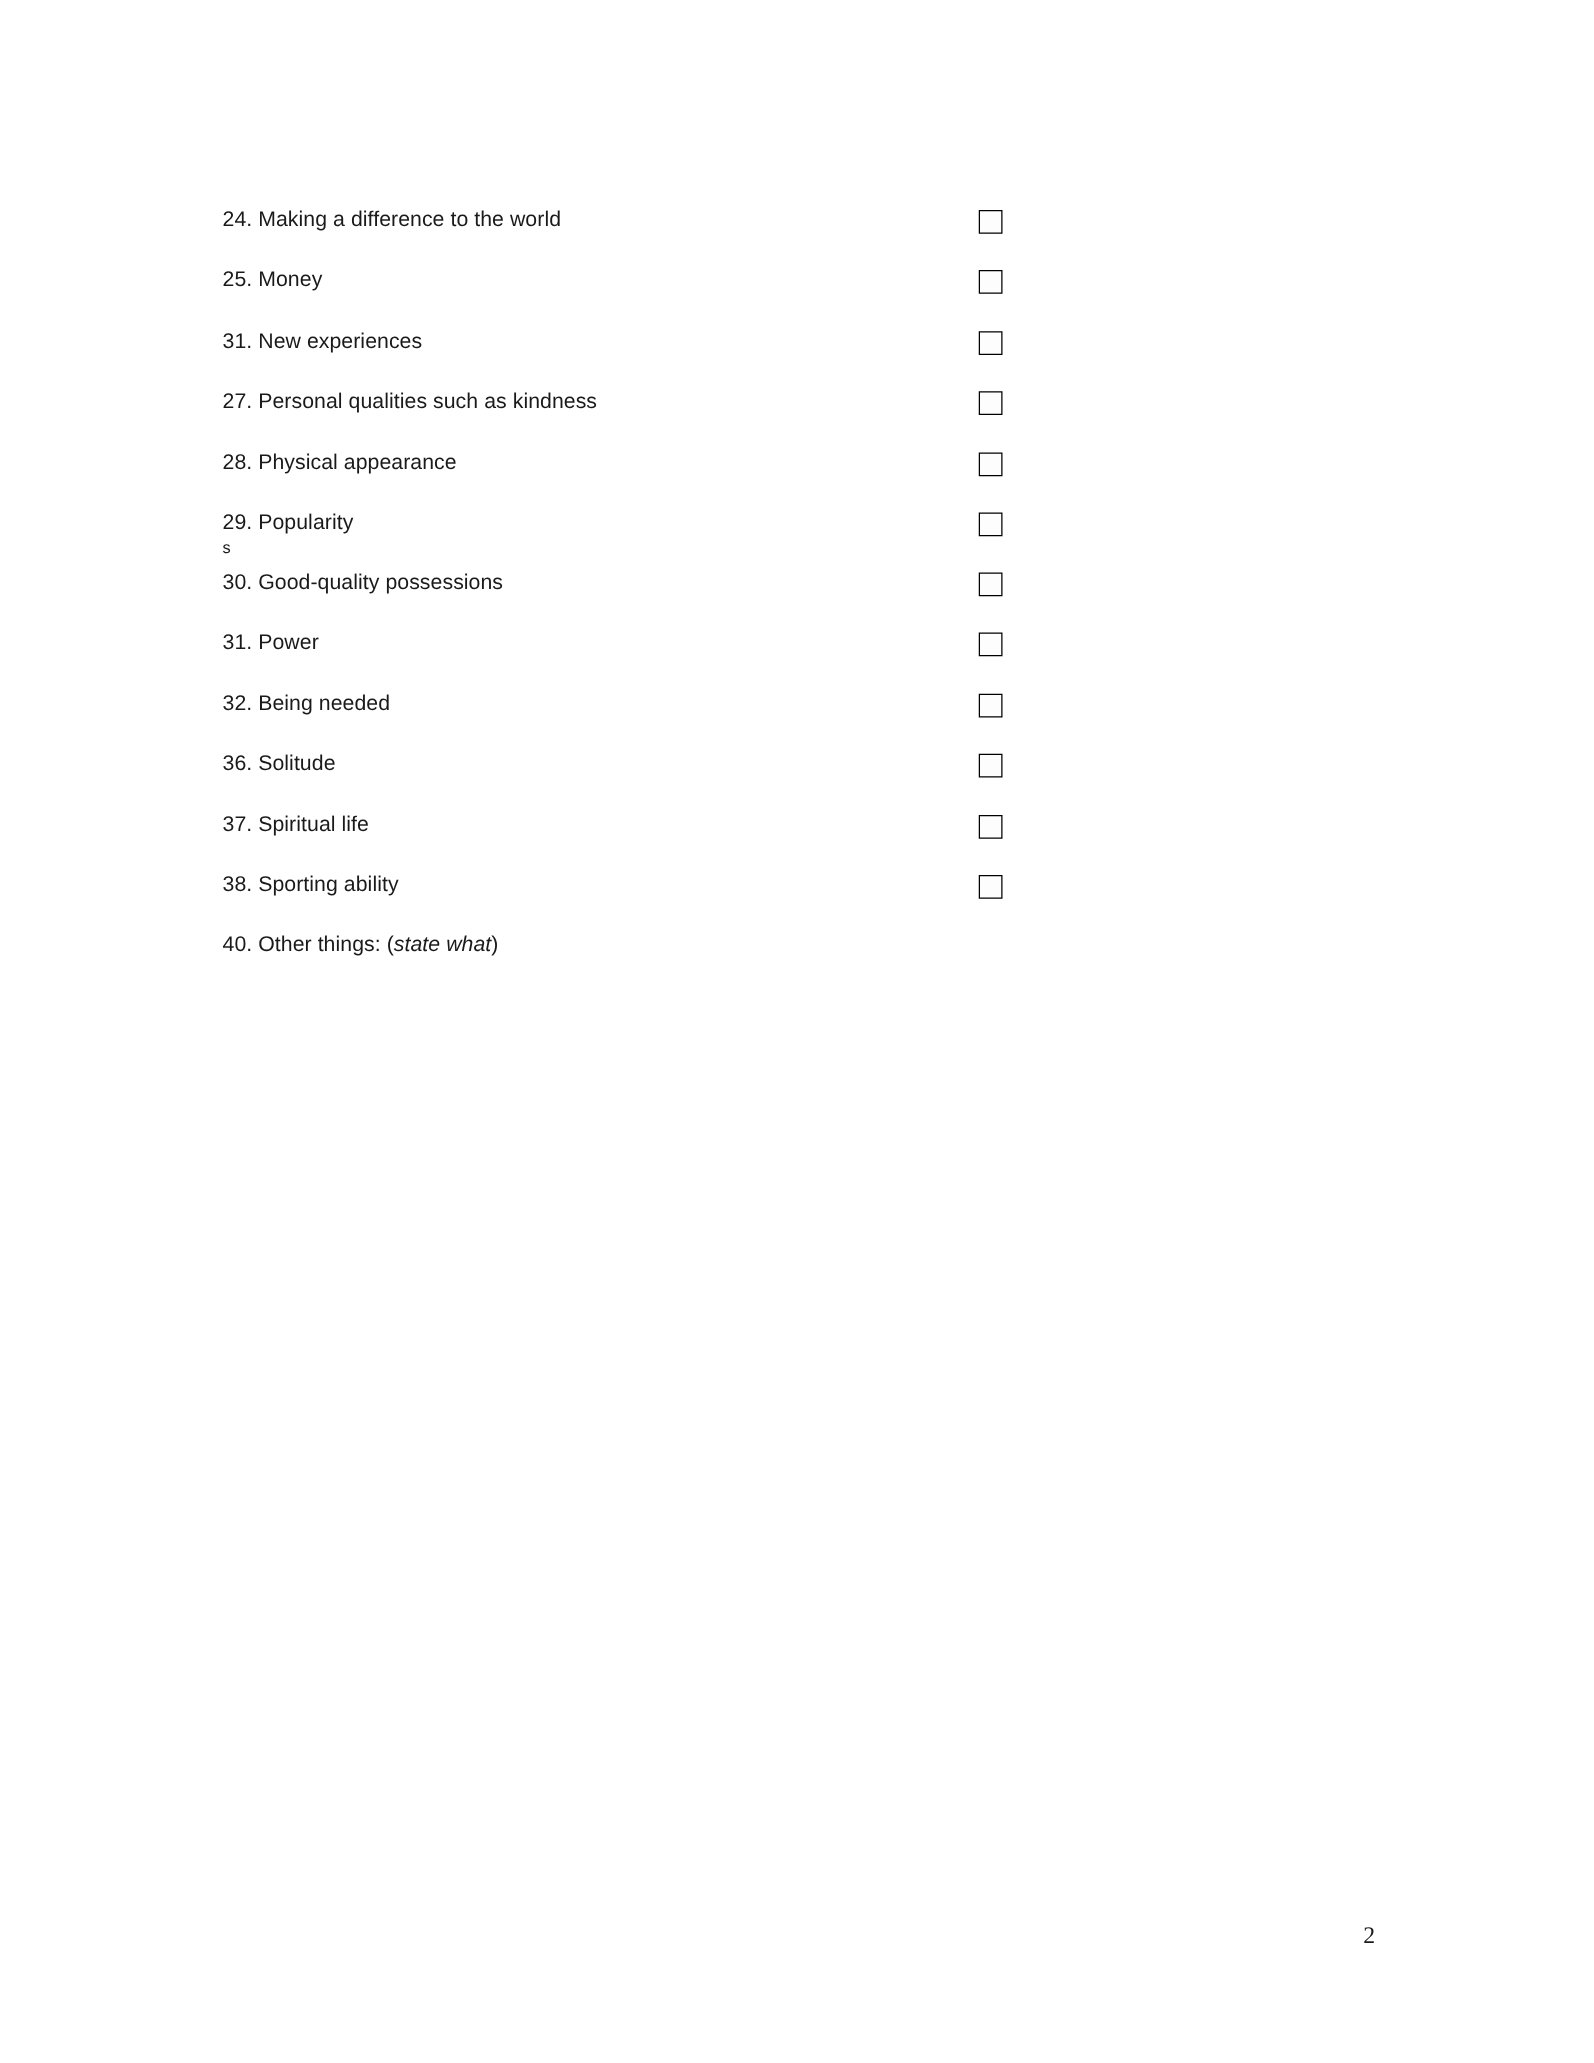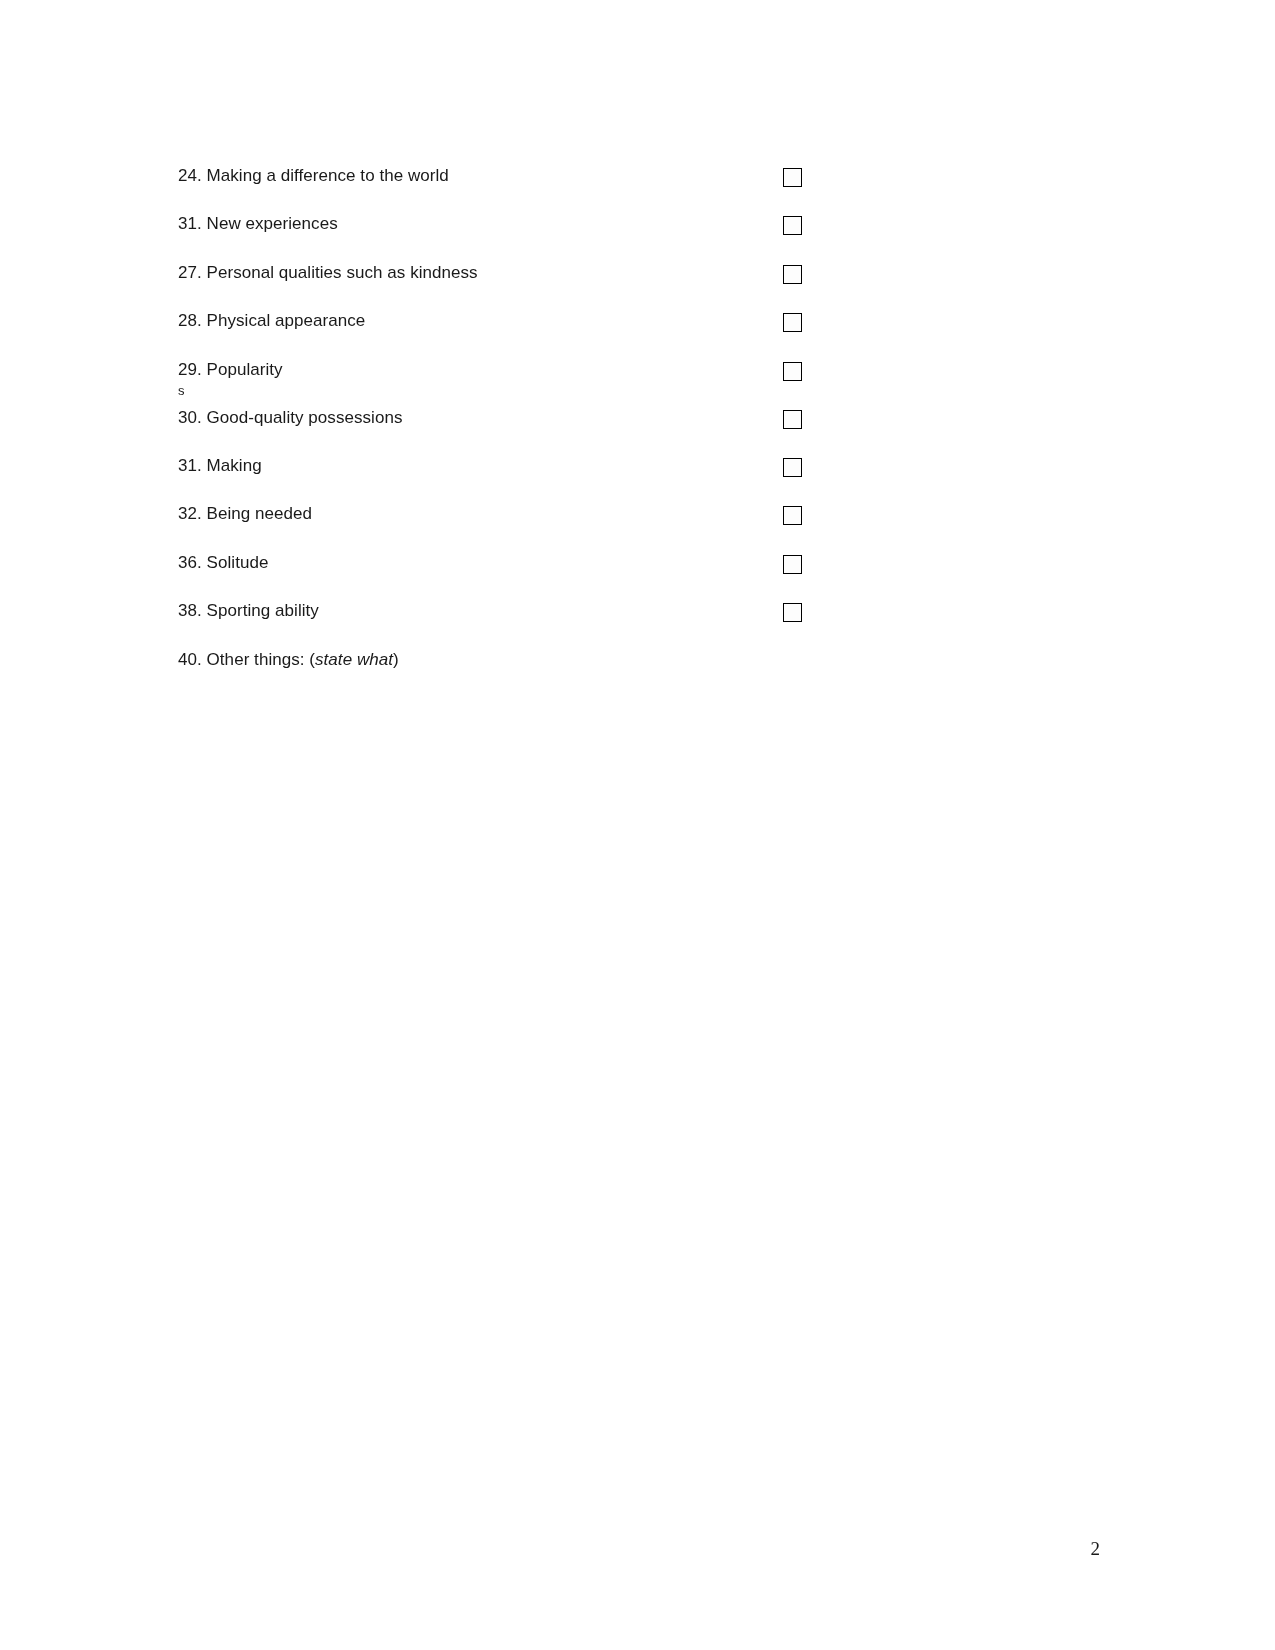--- a/index.html
+++ b/index.html
@@ -79,20 +79,24 @@
 
 <div class="page">
 
   <div class="content">
 
     <div class="item-row">
       <span class="item-label"><span>24.</span>&nbsp;<span>Making a difference to the world</span></span>
       <span class="checkbox"></span>
     </div>
 
+    <div class="item-row">
+      <span class="item-label"><span>25.</span>&nbsp;<span>Money</span></span>
+      <span class="checkbox"></span>
+    </div>
 
     <div class="item-row">
       <span class="item-label"><span>31.</span>&nbsp;<span>New experiences</span></span>
       <span class="checkbox"></span>
     </div>
 
     <div class="item-row">
       <span class="item-label"><span>27.</span>&nbsp;<span>Personal qualities such as kindness</span></span>
       <span class="checkbox"></span>
     </div>
@@ -110,37 +114,41 @@
     <div class="stray-row">
       <span class="stray-char">s</span>
     </div>
 
     <div class="item-row">
       <span class="item-label"><span>30.</span>&nbsp;<span>Good-quality possessions</span></span>
       <span class="checkbox"></span>
     </div>
 
     <div class="item-row">
-      <span class="item-label"><span>31.</span>&nbsp;<span>Making</span></span>
+      <span class="item-label"><span>31.</span>&nbsp;<span>Power</span></span>
       <span class="checkbox"></span>
     </div>
 
     <div class="item-row">
       <span class="item-label"><span>32.</span>&nbsp;<span>Being needed</span></span>
       <span class="checkbox"></span>
     </div>
 
 
 
 
     <div class="item-row">
       <span class="item-label"><span>36.</span>&nbsp;<span>Solitude</span></span>
       <span class="checkbox"></span>
     </div>
 
+    <div class="item-row">
+      <span class="item-label"><span>37.</span>&nbsp;<span>Spiritual life</span></span>
+      <span class="checkbox"></span>
+    </div>
 
     <div class="item-row">
       <span class="item-label"><span>38.</span>&nbsp;<span>Sporting ability</span></span>
       <span class="checkbox"></span>
     </div>
 
 
     <div class="item-row">
       <span class="item-label"><span>40.</span>&nbsp;<span>Other things: (</span><span class="em">state what</span><span>)</span></span>
     </div>

